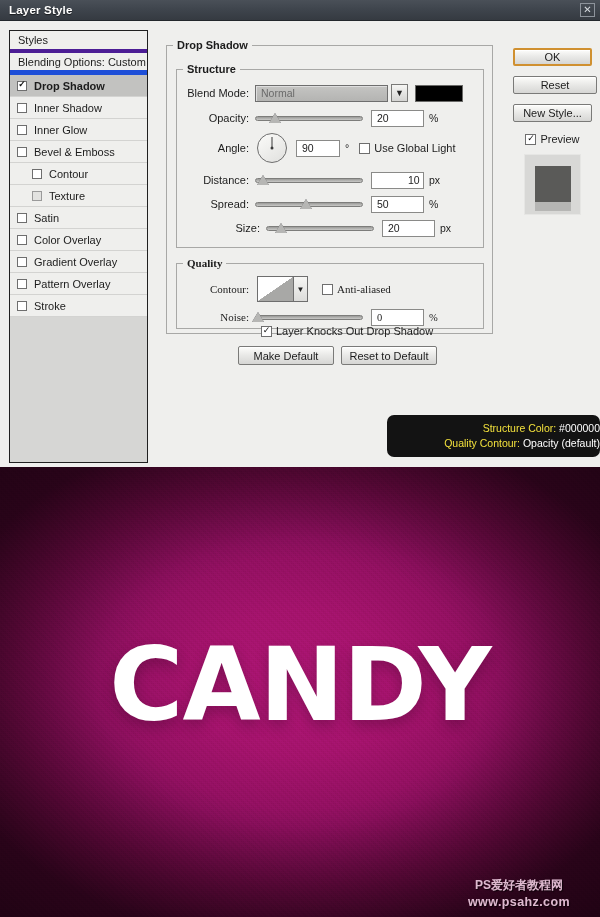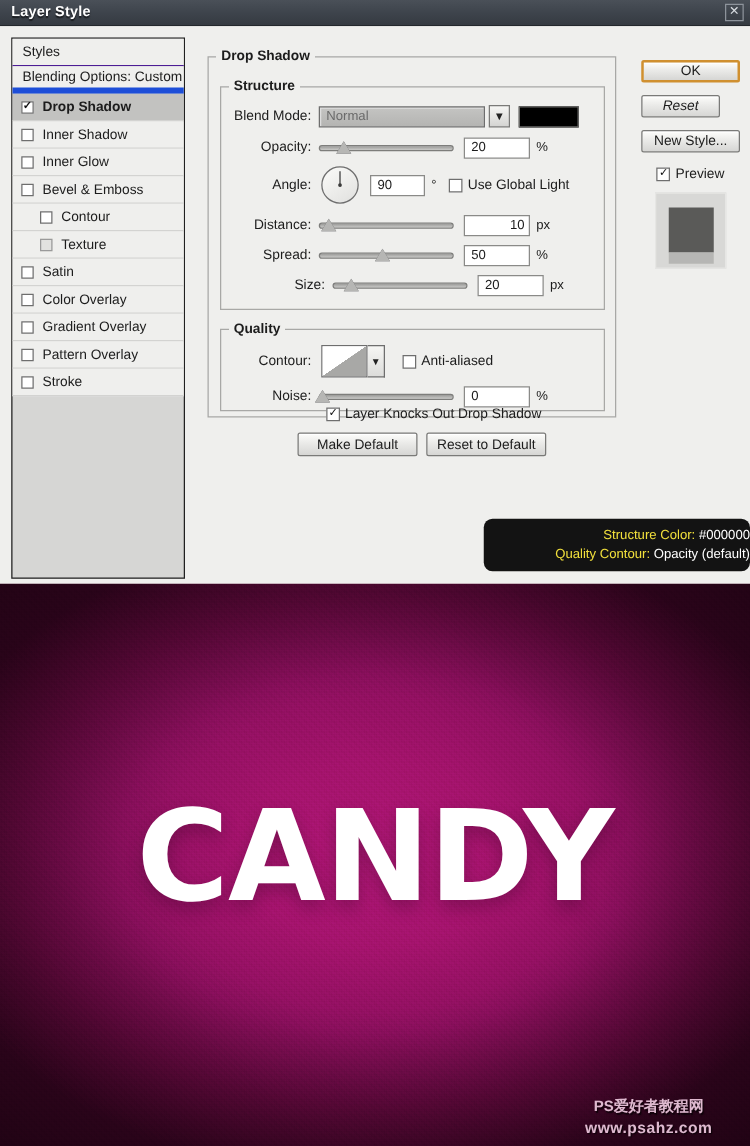--- a/index.html
+++ b/index.html
@@ -38,21 +38,21 @@
 
   
   #styles-panel {
     position:absolute; left:9px; top:9px; width:139px; height:433px;
     background:#d6d6d4;
     border:1px solid #202020;
     border-right-color:#202020;
   }
   .sl-head {
     height:22px; background:#efefed;
-    border-bottom:1px solid #4c1d95;
+    border-bottom:4px solid #4c1d95;
     display:flex; align-items:center; padding-left:8px;
     font-size:11px; color:#1c1c1c;
   }
   .sl-head.second { border-bottom:5px solid #1d4ed8; }
   .sl-row {
     height:22px; display:flex; align-items:center; padding-left:7px;
     font-size:11px; color:#1c1c1c; background:#efefed;
     border-bottom:1px solid #d3d3d1;
   }
   .sl-row.selected { background:#c2c2c0; font-weight:bold; }
@@ -75,21 +75,21 @@
   fieldset.grp {
     border:1px solid #a8a8a6; margin:0; padding:0;
     background:transparent;
   }
   fieldset.grp > legend {
     font-size:11px; font-weight:bold; color:#1c1c1c;
     padding:0 4px; margin-left:6px;
   }
   #grp-dropshadow { position:absolute; left:0; top:9px; width:327px; height:295px; }
   #grp-structure { position:absolute; left:9px; top:12px; width:308px; height:185px; }
-  #grp-quality   { position:absolute; left:9px; top:206px; width:308px; height:72px; }
+  #grp-quality   { position:absolute; left:9px; top:206px; width:308px; height:72px;font-family:Liberation Serif, serif; }
 
   .row { position:absolute; height:20px; display:flex; align-items:center; }
   .lbl { font-size:11px; color:#1c1c1c; text-align:right; }
 
   
   .slider { position:relative; height:20px; }
   .strack {
     position:absolute; left:0; top:8px; height:5px; width:100%;
     background:linear-gradient(180deg,#9a9a98,#c9c9c7);
     border:1px solid #7d7d7b; border-radius:3px;
@@ -180,21 +180,21 @@
     border:2px solid #d09030; box-shadow:inset 0 1px 0 #ffffff;
   }
 
   #btn-make    { position:absolute; left:72px;  top:316px; width:96px; height:19px; }
   #btn-reset-d { position:absolute; left:175px; top:316px; width:96px; height:19px; }
   #knocks-row  { position:absolute; left:95px;  top:295px; }
 
   
   #rightcol { position:absolute; left:513px; top:27px; width:79px; }
   #btn-ok     { width:79px; height:18px; }
-  #btn-reset  { width:63px; height:18px; margin-top:10px;font-style:italic; }
+  #btn-reset  { width:84px; height:18px; margin-top:10px; }
   #btn-newsty { width:79px; height:18px; margin-top:10px; }
   #preview-row { margin-top:11px; display:flex; align-items:center; justify-content:center; }
   #preview-box {
     margin:9px auto 0; width:57px; height:61px;
     background:#d8d8d6; border:1px solid #e6e6e4;
     position:relative;
   }
   #preview-shape {
     position:absolute; left:10px; top:11px; width:36px; height:36px;
     background:#5a5a58;

